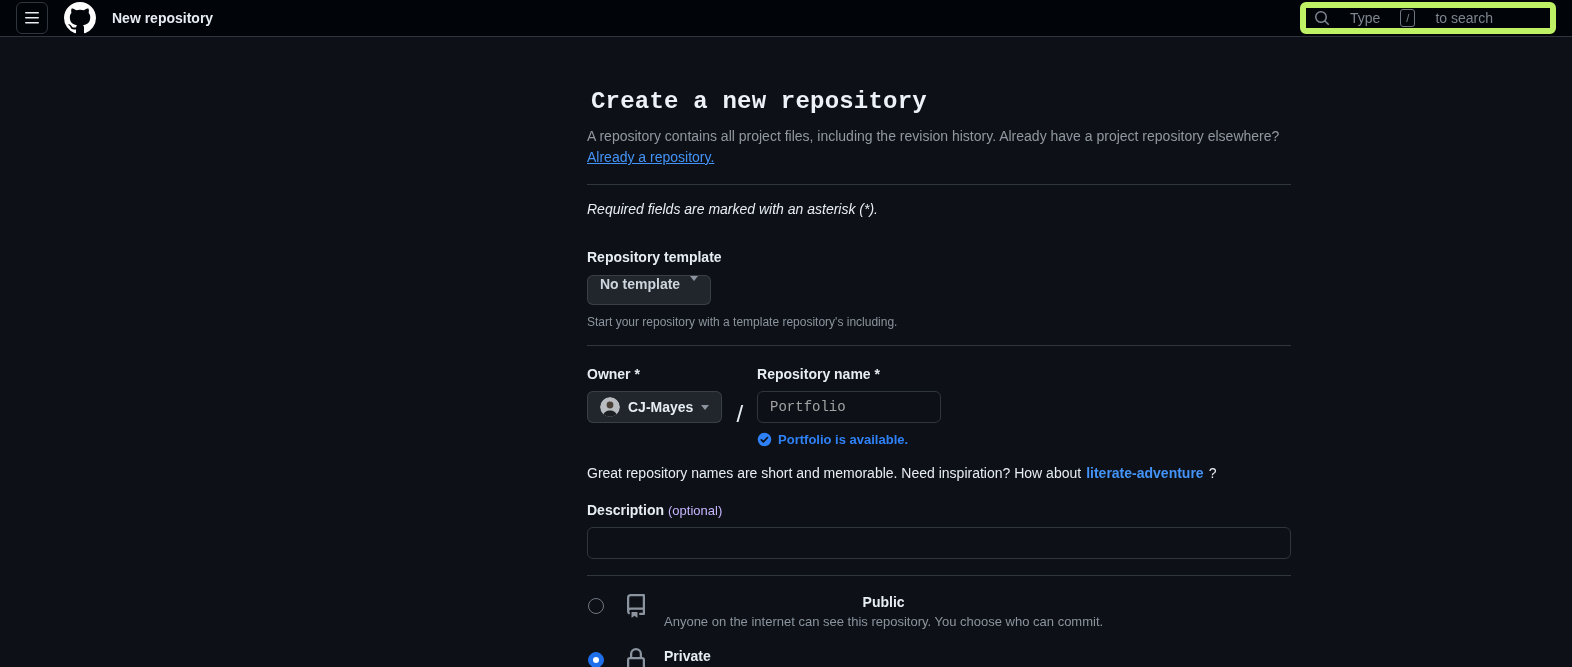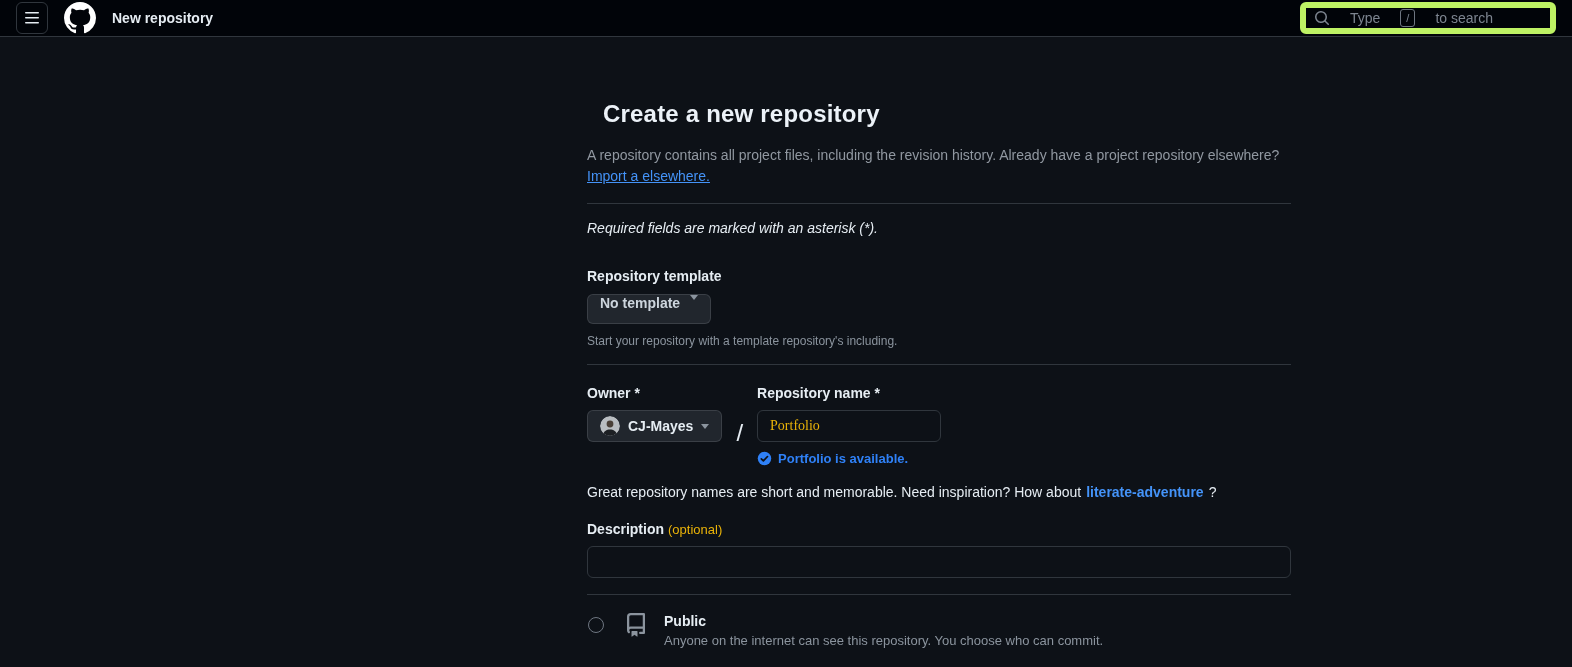--- a/index.html
+++ b/index.html
@@ -25,21 +25,21 @@
     color:#7d8590; font-size:14px; cursor:text; background:#010409;
   }
   .search-box .keycap {
     border:1px solid #6e7681; border-radius:3px; padding:0 5px; font-size:11px;
     line-height:16px; color:#7d8590; height:18px; display:inline-flex; align-items:center;
   }
 
   
   .content { margin-left:587px; width:704px; padding-top:46px; }
 
-  .page-title { margin:16px; font-size:24px; line-height:30px; font-weight:700; color:#ecf2f8; letter-spacing:.2px; }
+  .page-title { margin:4px; font-size:24px; line-height:30px; font-weight:700; color:#ecf2f8; letter-spacing:.2px;font-family:Liberation Mono, monospace; }
   .intro { margin:9px 0 0; font-size:14px; line-height:21px; color:#9198a1; }
   .intro a { color:#4493f8; text-decoration:underline; }
   .divider { border:0; border-top:1px solid #30363d; margin:16px 0; }
   .required-note { margin:0; font-size:14px; font-style:italic; color:#e6edf3; }
 
   .section-template { margin-top:31px; }
   .field-label { font-size:14px; font-weight:700; color:#e6edf3; }
   .btn {
     margin-top:9px; display:inline-flex; align-items:flex-start; gap:10px;
     background:#21262d; border:1px solid rgba(240,246,252,0.12); border-radius:6px;
@@ -54,48 +54,48 @@
   .select-btn {
     display:inline-flex; align-items:center; gap:8px;
     background:#21262d; border:1px solid rgba(240,246,252,0.12); border-radius:6px;
     color:#e6edf3; font-size:14px; font-weight:700; padding:0 12px; height:32px; cursor:pointer;
     font-family:inherit;
   }
   .avatar { width:20px; height:20px; border-radius:50%; overflow:hidden; flex:none; }
   .slash-sep { font-size:24px; font-weight:400; color:#e6edf3; padding:36px 14px 0 14px; line-height:24px; }
   .repo-input {
     width:184px; height:32px; background:#0d1117; border:1px solid #30363d; border-radius:6px;
-    color:#eab308; font-size:14px; padding:0 12px; outline:none; font-family:Liberation Serif, serif;
+    color:#a3a3a3; font-size:14px; padding:0 12px; outline:none; font-family:Liberation Mono, monospace;
   }
   .availability { margin-top:9px; display:flex; align-items:center; gap:6px; color:#2f81f7; font-size:13px; font-weight:700; }
 
   .suggestion { margin-top:18px; font-size:14px; color:#e6edf3; }
   .suggestion a { color:#4493f8; font-weight:700; text-decoration:none; margin:0 5px; }
 
   .desc-section { margin-top:20px; }
-  .desc-label .optional { font-weight:400; color:#eab308; font-size:13px; margin-left:4px; }
+  .desc-label .optional { font-weight:400; color:#c4b5fd; font-size:13px; margin-left:4px; }
   .desc-input {
     margin-top:8px; width:704px; height:32px; background:#0d1117; border:1px solid #30363d;
     border-radius:6px; color:#e6edf3; font-size:14px; padding:0 12px; outline:none; font-family:inherit; display:block;
   }
 
   .visibility-option { display:flex; align-items:flex-start; margin-top:15px; }
   .visibility-option:first-of-type { margin-top:16px; }
   .radio {
     appearance:none; -webkit-appearance:none; width:16px; height:16px; margin:6px 0 0 1px;
     border:1px solid #6e7681; border-radius:50%; background:transparent; cursor:pointer; flex:none;
     position:relative;
   }
   .radio:checked { border-color:#1f6feb; background:#1f6feb; }
   .radio:checked::after {
     content:""; position:absolute; left:50%; top:50%; width:6px; height:6px;
     transform:translate(-50%,-50%); border-radius:50%; background:#fff;
   }
   .vis-icon { margin:2px 16px 0 20px; flex:none; color:#8b949e; }
-  .vis-texts { display:flex; flex-direction:column; }
+  .vis-texts { display:flex; flex-direction:column;align-items:center; }
   .vis-label { font-size:14px; font-weight:700; color:#e6edf3; line-height:20px; }
   .vis-desc { font-size:13px; color:#8b949e; line-height:18px; margin-top:1px; }
 </style>
 </head>
 <body>
 
 <div class="screen">
 
   <header class="app-header">
     <button class="hamburger-btn">
@@ -121,21 +121,21 @@
       <span class="keycap">/</span>
       <span>to search</span>
     </div>
   </header>
 
   <main class="content">
 
     <h1 class="page-title">Create a new repository</h1>
     <p class="intro">
       <span>A repository contains all project files, including the revision history. Already have a project repository elsewhere?</span>
-      <a href="#">Import a elsewhere.</a>
+      <a href="#">Already a repository.</a>
     </p>
 
     <hr class="divider">
 
     <p class="required-note">Required fields are marked with an asterisk (*).</p>
 
     <section class="section-template">
       <span class="field-label">Repository template</span><br>
       <button class="btn">
         <span>No template</span>

